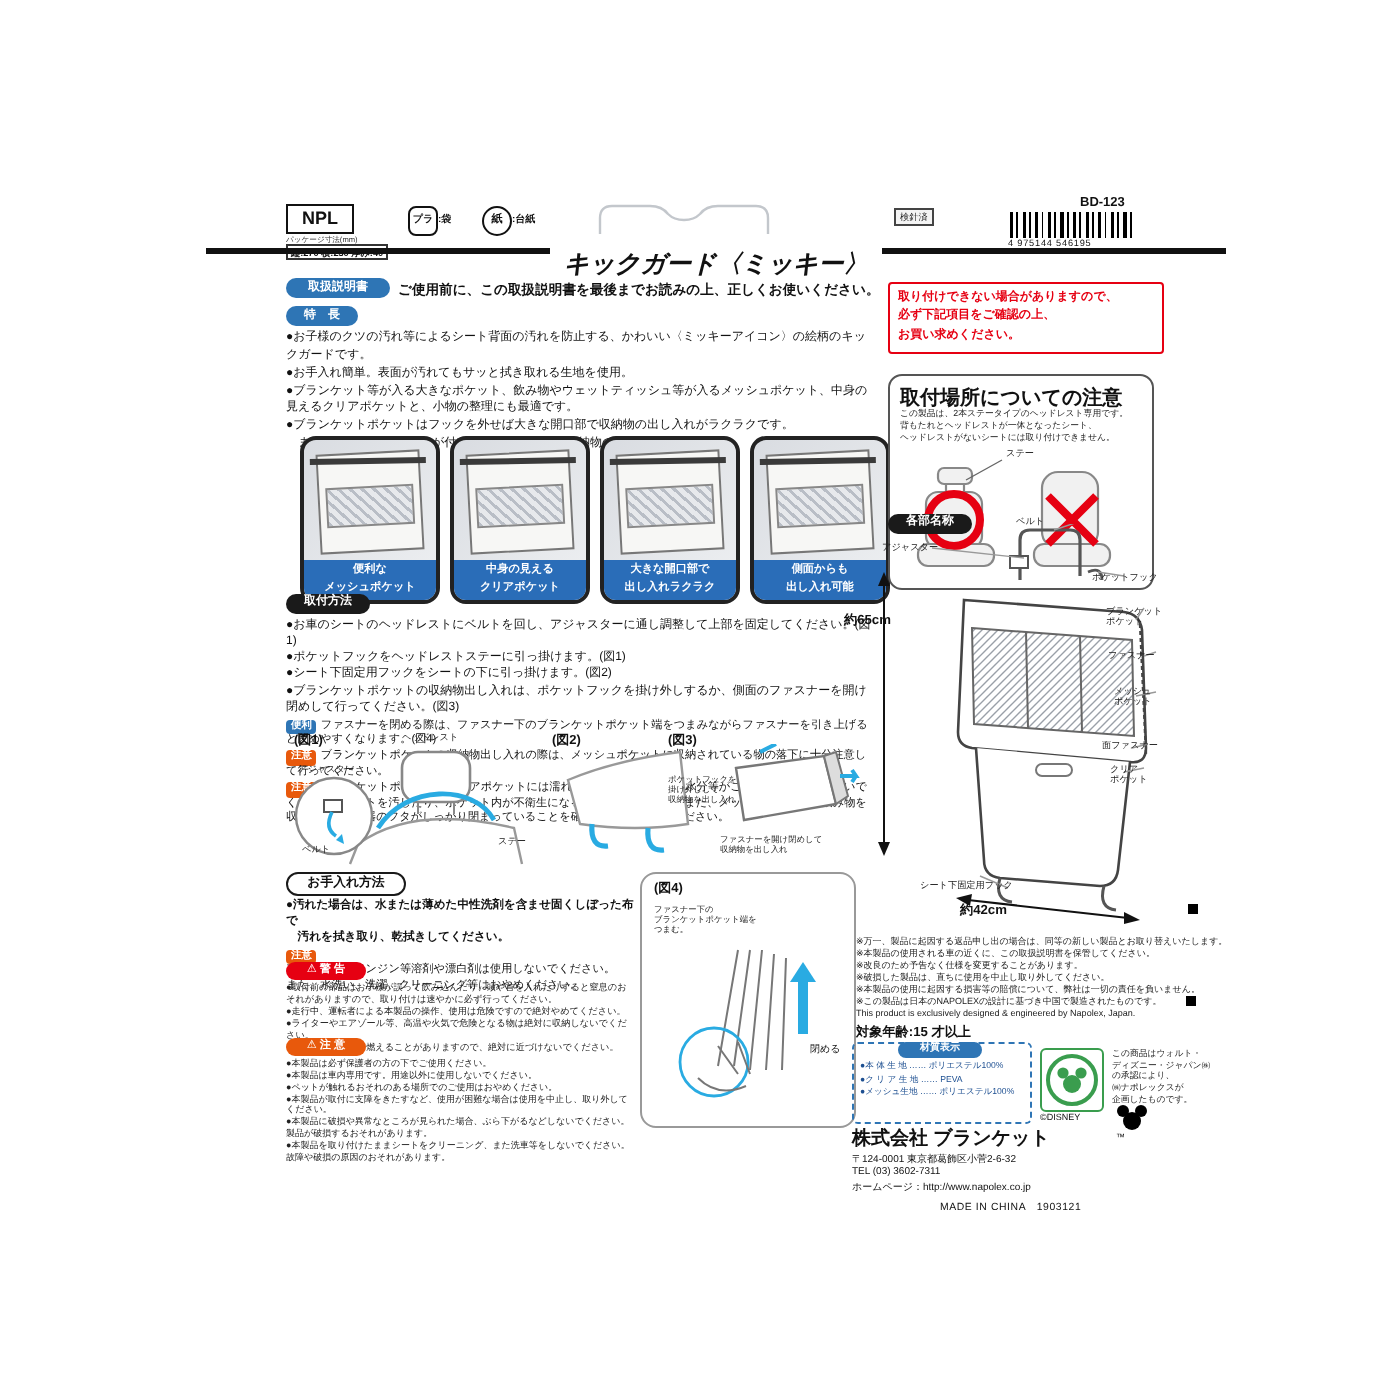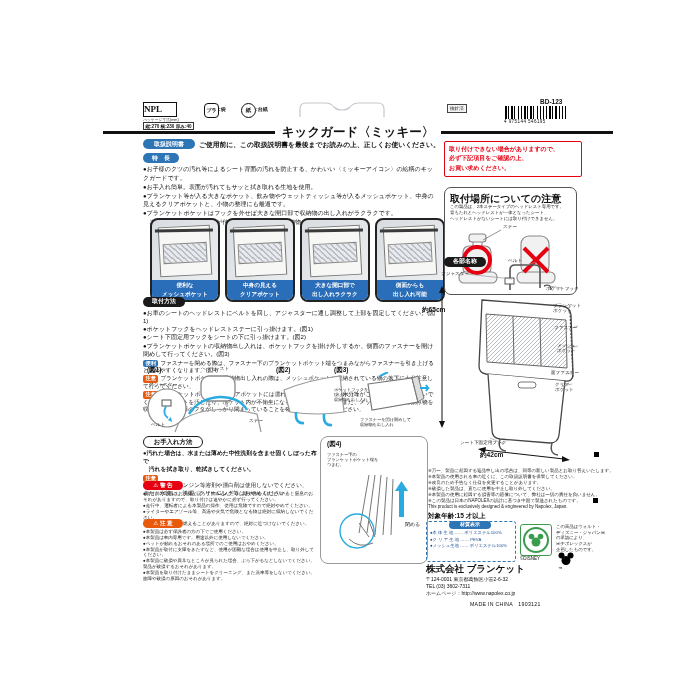--- a/index.html
+++ b/index.html
@@ -26,39 +26,39 @@
   .photo .art:after{content:"";position:absolute;left:-4px;top:2px;right:-4px;height:3px;background:#3a3a3a;transform:rotate(2deg);}
   .photo .cap{position:absolute;left:0;right:0;bottom:0;height:19px;background:#2a6db8;color:#fff;
     font-size:5.6px;font-weight:bold;text-align:center;line-height:1.55;padding-top:1.5px;}
   .mat-row{font-size:4.3px;line-height:1.55;color:#1d4f91;white-space:nowrap;}
   .mark{width:5px;height:5px;background:#000;}
   svg{display:block;}
 </style>
 </head>
 <body>
 
-<div class="abs" style="left:143px;top:102px;width:32px;height:13px;border:1.4px solid #111;font-weight:bold;font-size:9px;line-height:13px;font-family:Liberation Serif, serif;">NPL</div>
+<div class="abs" style="left:143px;top:102px;width:32px;height:13px;border:1.4px solid #111;font-weight:bold;font-size:9px;text-align:center;line-height:13px;">NPL</div>
 <div class="abs" style="left:143px;top:117px;font-size:3.8px;color:#333;">パッケージ寸法(mm)</div>
 <div class="abs" style="left:143px;top:122px;border:0.8px solid #333;font-size:4.6px;padding:0.5px 1.5px;font-weight:bold;">縦:270 横:230 厚み:40</div>
 
 <div class="abs" style="left:204px;top:103px;width:13px;height:13px;border:1.6px solid #111;border-radius:4px;font-size:5px;font-weight:bold;text-align:center;line-height:13px;">プラ</div>
 <div class="abs" style="left:219px;top:106px;font-size:5px;font-weight:bold;">:袋</div>
 <div class="abs" style="left:241px;top:103px;width:13px;height:13px;border:1.6px solid #111;border-radius:50%;font-size:5.5px;font-weight:bold;text-align:center;line-height:13px;">紙</div>
 <div class="abs" style="left:256px;top:106px;font-size:5px;font-weight:bold;">:台紙</div>
 
 <svg class="abs" style="left:298px;top:98px;" width="88" height="20" viewBox="0 0 88 20">
   <path d="M2,19 V11 Q2,5 8,5 H27 Q33,5 36,9 Q39,12 44,12 Q49,12 52,9 Q55,5 61,5 H80 Q86,5 86,11 V19" fill="none" stroke="#c3c7cc" stroke-width="1.2"></path>
 </svg>
 
 <div class="abs" style="left:447px;top:104px;border:0.9px solid #444;font-size:4.6px;padding:1px 2px;color:#222;background:#f4f4f4;">検針済</div>
 <div class="abs" style="left:540px;top:98px;font-size:6.5px;font-weight:bold;">BD-123</div>
 <div class="abs" style="left:505px;top:106px;width:62px;height:13px;background:repeating-linear-gradient(90deg,#000 0 1.6px,#fff 1.6px 3.2px,#000 3.2px 4.1px,#fff 4.1px 6.3px);"></div>
 <div class="abs" style="left:504px;top:119px;font-size:4.6px;letter-spacing:.4px;">4 975144 546195</div>
 
-<div class="abs" style="left:103px;top:124px;width:510px;display:flex;align-items:center;gap:7px;">
+<div class="abs" style="left:103px;top:124px;width:510px;display:flex;align-items:flex-start;gap:7px;font-style:italic;">
   <div style="flex:1;height:3px;background:#111;"></div>
   <div style="font-size:12.5px;font-weight:bold;">キックガード〈ミッキー〉</div>
   <div style="flex:1;height:3px;background:#111;"></div>
 </div>
 
 <div class="abs badge-blue" style="left:143px;top:139px;width:52px;height:10px;font-size:6px;line-height:10px;">取扱説明書</div>
 <div class="abs" style="left:199px;top:140px;font-size:6.8px;font-weight:bold;">ご使用前に、この取扱説明書を最後までお読みの上、正しくお使いください。</div>
 
 <div class="abs badge-blue" style="left:143px;top:153px;width:36px;height:10px;font-size:6px;line-height:10px;">特　長</div>
 <div class="abs bullets pre" style="left:143px;top:165px;width:295px;"><div>●お子様のクツの汚れ等によるシート背面の汚れを防止する、かわいい〈ミッキーアイコン〉の絵柄のキックガードです。</div><div>●お手入れ簡単。表面が汚れてもサッと拭き取れる生地を使用。</div><div>●ブランケット等が入る大きなポケット、飲み物やウェットティッシュ等が入るメッシュポケット、中身の見えるクリアポケットと、小物の整理にも最適です。</div><div>●ブランケットポケットはフックを外せば大きな開口部で収納物の出し入れがラクラクです。

